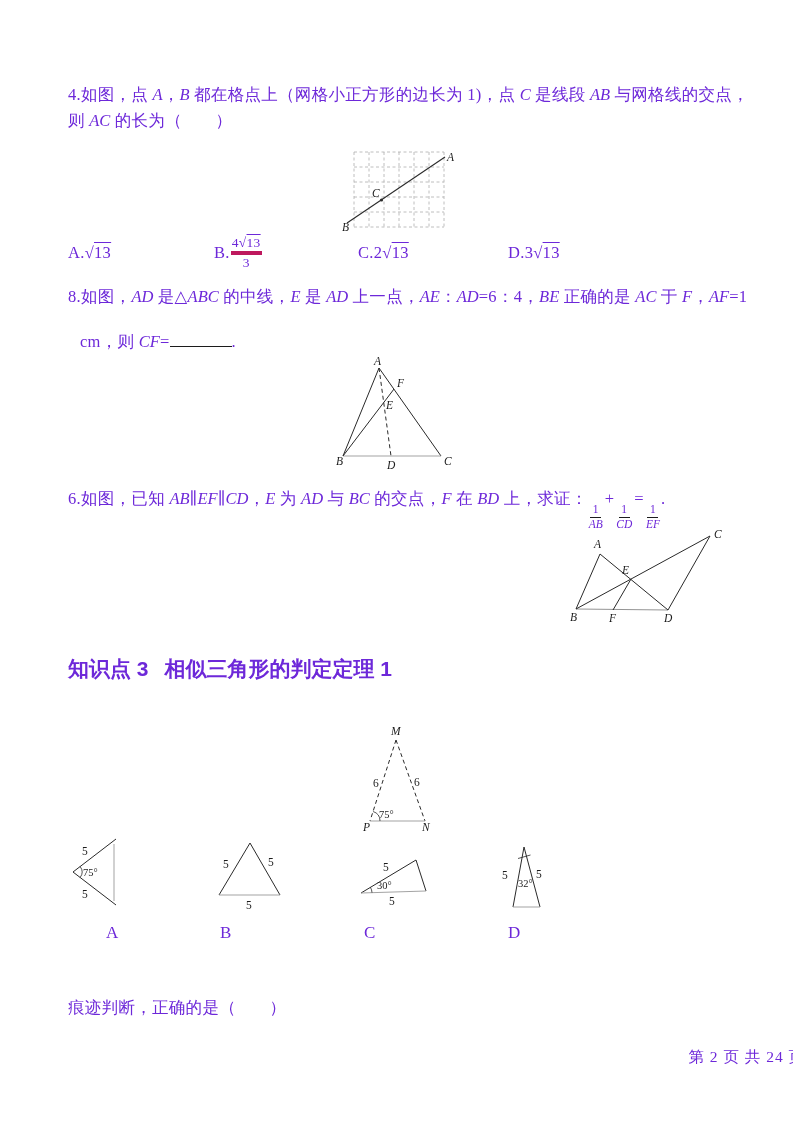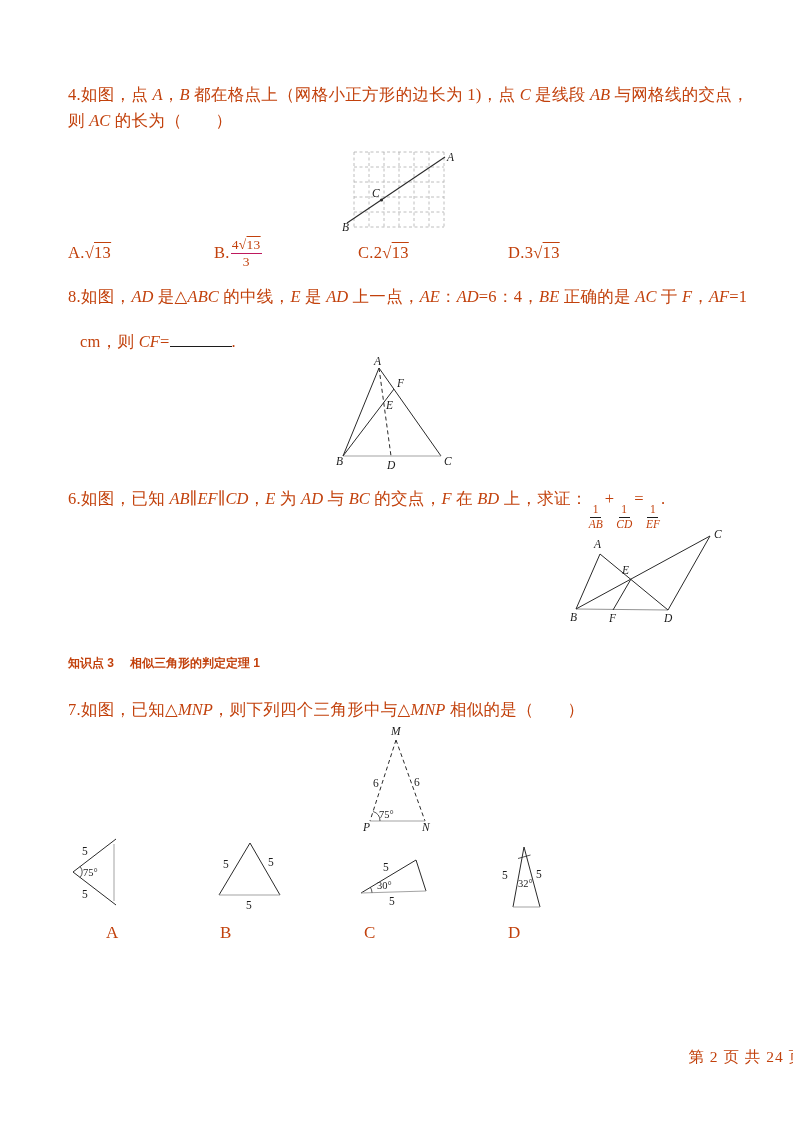--- a/index.html
+++ b/index.html
@@ -1,27 +1,27 @@
 <!DOCTYPE html>
 <html><head>
 <meta charset="utf-8">
 <style>
   *{box-sizing:border-box;margin:0;padding:0}
   html,body{background:#ffffff}
   .page{position:relative;width:793px;height:1122px;background:#fff;overflow:hidden;
-        font-family:"Liberation Serif","DejaVu Serif",serif;color:#c2410c}
+        font-family:"Liberation Serif","DejaVu Serif",serif;color:#6d28d9}
   .t{position:absolute;font-size:16.5px;white-space:nowrap;letter-spacing:.3px;line-height:1.25}
   .t i{font-style:italic;letter-spacing:0}
   .heading{position:absolute;font-family:"Liberation Sans","DejaVu Sans",sans-serif;
-           font-weight:bold;font-size:12px;white-space:nowrap}
+           font-weight:bold;font-size:21px;white-space:nowrap}
   .heading .hl{margin-right:16px}
   .q4opt{position:absolute;height:46px;display:flex;align-items:center;font-size:16.5px;letter-spacing:.3px}
   .rad{text-decoration:overline}
   .bigfrac{display:inline-flex;flex-direction:column;align-items:center;font-size:13.5px;line-height:1.15;margin-left:1px}
-  .bigfrac .fn{border-bottom:1px solid #be185d;padding:0 1px}
+  .bigfrac .fn{border-bottom:4px solid #be185d;padding:0 1px}
   .sfrac{display:inline-flex;flex-direction:column;align-items:center;font-size:11.5px;line-height:1.2;
          vertical-align:-9px;margin:0 1px}
   .sfrac .fn{border-bottom:1px solid #1c1c1c;padding:0 2.5px}
   .sfrac i{font-style:italic}
   .op{margin:0 1px}
   .blank{display:inline-block;width:62px;height:1em;border-bottom:1.3px solid #1c1c1c;vertical-align:baseline}
   .abcd{position:absolute;font-size:17px}
   .footer{position:absolute;left:12px;top:1047px;width:100%;text-align:right;font-size:15.5px;letter-spacing:1px}
   svg{position:absolute}
   svg text{font-family:"Liberation Serif","DejaVu Serif",serif;fill:#1c1c1c}
@@ -128,21 +128,20 @@
     <text class="pl" x="46" y="24">A</text>
     <text class="pl" x="166" y="14">C</text>
     <text class="pl" x="74" y="50">E</text>
     <text class="pl" x="22" y="97">B</text>
     <text class="pl" x="61" y="98">F</text>
     <text class="pl" x="116" y="98">D</text>
   </svg>
 
   <p class="heading" style="left:68px;top:655px"><span class="hl">知识点 3</span><span>相似三角形的判定定理 1</span></p>
 
-  <p class="t" style="left:68px;top:700px"><span>7.如图，已知△</span><i>MNP</i><span>，则下列四个三角形中与△</span><i>MNP</i><span> 相似的是（　　）</span></p>
 
   <svg style="left:342px;top:724px" width="112" height="108" viewBox="0 0 112 108">
     <g fill="none">
       <line x1="54" y1="16" x2="28" y2="97" stroke="#2a2a2a" stroke-width="1" stroke-dasharray="4 3"></line>
       <line x1="54" y1="16" x2="83" y2="97" stroke="#2a2a2a" stroke-width="1" stroke-dasharray="4 3"></line>
       <line x1="28" y1="97" x2="83" y2="97" stroke="#999" stroke-width="0.9"></line>
       <path d="M 38 97 A 10 10 0 0 0 31.1 87.5" stroke="#2a2a2a" stroke-width="0.8"></path>
     </g>
     <text class="pl" x="49" y="11">M</text>
     <text class="pl" x="21" y="107">P</text>
@@ -197,16 +196,17 @@
     <text class="ml" x="6" y="42">5</text>
     <text class="al" x="22" y="50">32°</text>
     <text class="ml" x="40" y="41">5</text>
   </svg>
 
   <span class="abcd" style="left:106px;top:923px">A</span>
   <span class="abcd" style="left:220px;top:923px">B</span>
   <span class="abcd" style="left:364px;top:923px">C</span>
   <span class="abcd" style="left:508px;top:923px">D</span>
 
+  <p class="t" style="left:68px;top:998px">痕迹判断，正确的是（　　）</p>
 
   <p class="footer">第 2 页 共 24 页</p>
 
 </div>
 
 </body></html>

